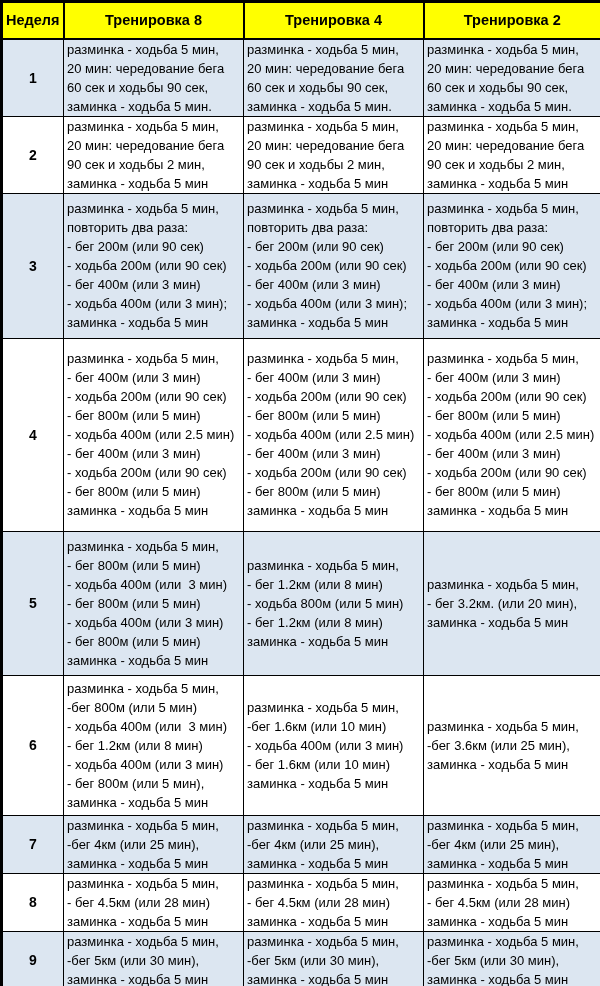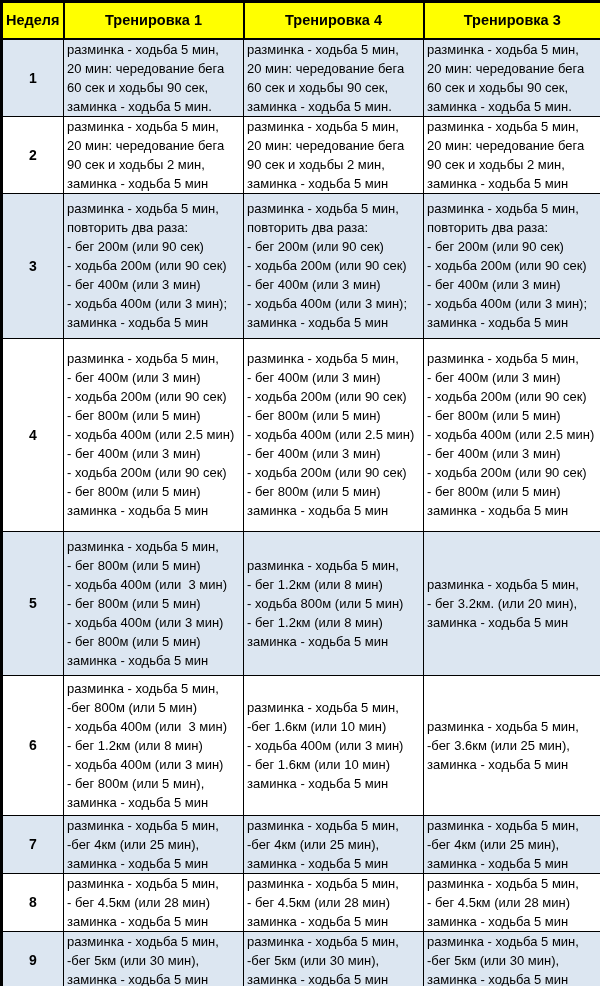--- a/index.html
+++ b/index.html
@@ -57,23 +57,23 @@
 <table class="plan-table">
   <colgroup>
     <col style="width:62px">
     <col style="width:180px">
     <col style="width:180px">
     <col style="width:178px">
   </colgroup>
   <thead>
     <tr style="height:37px">
       <th>Неделя</th>
-      <th>Тренировка 1</th>
+      <th>Тренировка 8</th>
       <th>Тренировка 4</th>
-      <th>Тренировка 3</th>
+      <th>Тренировка 2</th>
     </tr>
   </thead>
   <tbody>
     <tr class="alt" style="height:76px">
       <th class="week-cell">1</th>
       <td class="cell">разминка - ходьба 5 мин,
 20 мин: чередование бега
 60 сек и ходьбы 90 сек,
 заминка - ходьба 5 мин.</td>
       <td class="cell">разминка - ходьба 5 мин,

